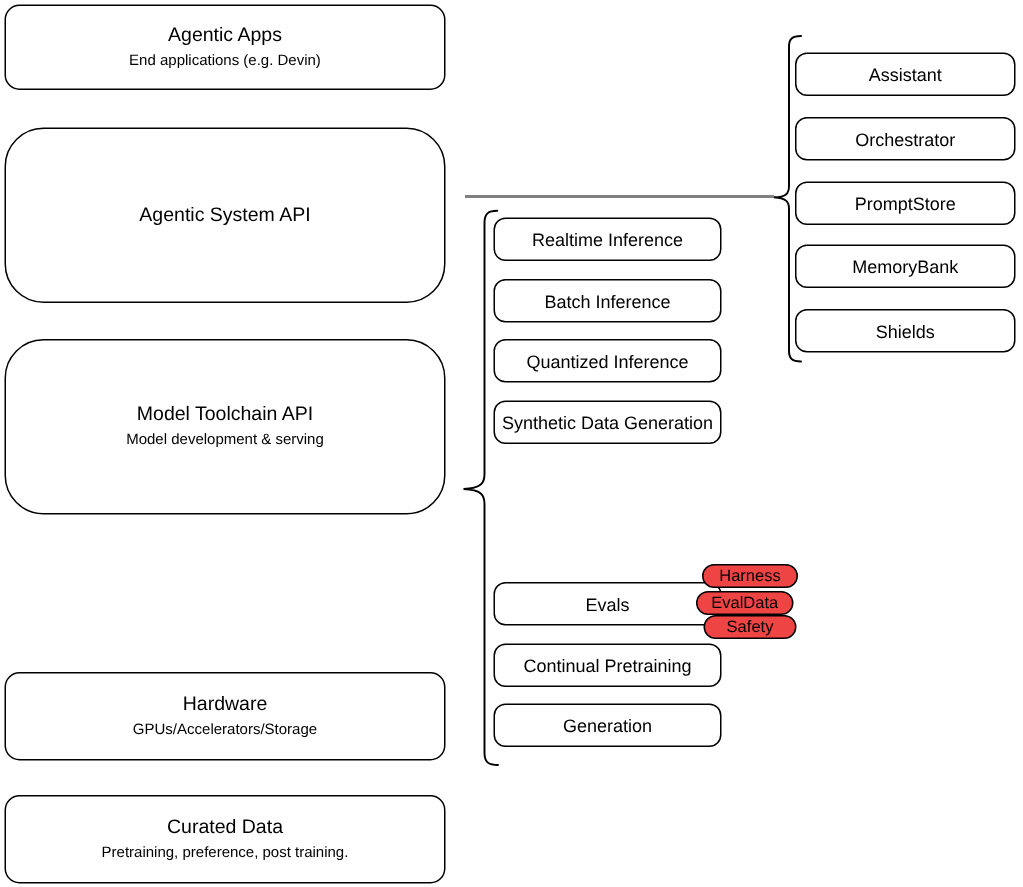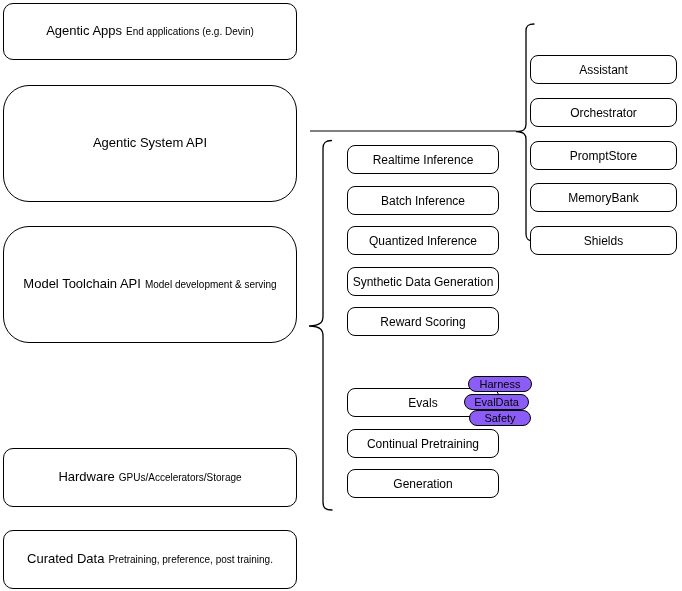--- a/index.html
+++ b/index.html
@@ -5,43 +5,43 @@
   html,body{margin:0;padding:0;background:#ffffff;}
   .canvas{
     position:relative;width:682px;height:591px;background:#ffffff;
     font-family:"Liberation Sans",sans-serif;color:#000;overflow:hidden;
   }
   .overlay{position:absolute;left:0;top:0;z-index:1;}
   
   .lbox{
     position:absolute;left:3px;width:294px;box-sizing:border-box;
     border:1px solid #000;background:#fff;z-index:2;
-    display:flex;flex-direction:row;align-items:center;justify-content:center;
+    display:flex;flex-direction:column;align-items:center;justify-content:center;
     gap:4px;text-align:center;
   }
   .ltitle{font-size:13px;line-height:1.15;}
   .lsub{font-size:10px;line-height:1.15;}
   
   .mbox{
     position:absolute;left:329px;width:152px;height:29px;box-sizing:border-box;
     border:1px solid #000;border-radius:8px;background:#fff;z-index:2;
     display:flex;align-items:center;justify-content:center;
-    font-size:12px;text-align:center;margin-left:18px;
+    font-size:12px;text-align:center;
   }
   
   .rbox{
     position:absolute;left:530px;width:147px;height:29px;box-sizing:border-box;
     border:1px solid #000;border-radius:8px;background:#fff;z-index:2;
     display:flex;align-items:center;justify-content:center;
-    font-size:12px;text-align:center;margin-top:20px;
+    font-size:12px;text-align:center;
   }
   
   .pill{
     position:absolute;height:16px;box-sizing:border-box;
-    border:1px solid #000;border-radius:8px;background:#8b5cf6;z-index:3;
+    border:1px solid #000;border-radius:8px;background:#ef4444;z-index:3;
     display:flex;align-items:center;justify-content:center;
     font-size:11px;text-align:center;
   }
 </style>
 </head>
 <body>
 
 <div class="canvas">
 
   <svg class="overlay" width="682" height="591" viewBox="0 0 682 591">
@@ -67,21 +67,20 @@
   </div>
   <div class="lbox" style="top:530px;height:59px;border-radius:10px">
     <div class="ltitle">Curated Data</div>
     <div class="lsub">Pretraining, preference, post training.</div>
   </div>
 
   <div class="mbox" style="top:145px">Realtime Inference</div>
   <div class="mbox" style="top:186px">Batch Inference</div>
   <div class="mbox" style="top:226px">Quantized Inference</div>
   <div class="mbox" style="top:267px">Synthetic Data Generation</div>
-  <div class="mbox" style="top:307px">Reward Scoring</div>
   <div class="mbox" style="top:388px">Evals</div>
   <div class="mbox" style="top:429px">Continual Pretraining</div>
   <div class="mbox" style="top:469px">Generation</div>
 
   <div class="pill" style="left:468px;top:376px;width:64px">Harness</div>
   <div class="pill" style="left:464px;top:394px;width:65px">EvalData</div>
   <div class="pill" style="left:469px;top:410px;width:62px">Safety</div>
 
   <div class="rbox" style="top:35px">Assistant</div>
   <div class="rbox" style="top:78px">Orchestrator</div>

